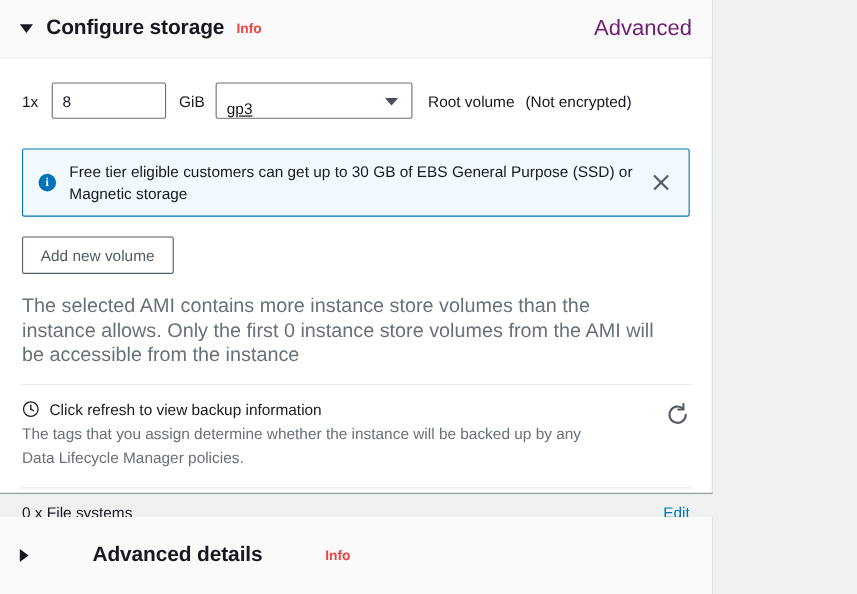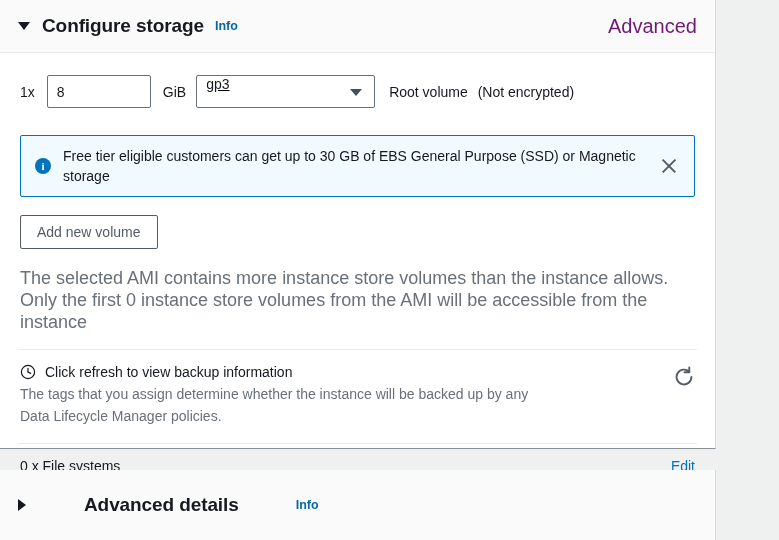--- a/index.html
+++ b/index.html
@@ -14,21 +14,21 @@
     width: 779px;
     height: 540px;
     background: #eff0f0;
     overflow: hidden;
   }
 
   
   .card {
     position: absolute;
     left: 0;
-    width: 716px;
+    width: 648px;
     background: #ffffff;
     border-right: 1px solid #d5dbdb;
     border-bottom: 1px solid #879196;
   }
   #card-storage { top: 0; height: 449px; }
   #card-advanced { top: 470px; height: 70px; border-bottom: none; }
 
   
   .section-header {
     position: relative;
@@ -62,21 +62,21 @@
   }
   .section-title {
     font-size: 19px;
     font-weight: bold;
     color: #16191f;
     letter-spacing: -0.1px;
   }
   .info-link {
     font-size: 12.5px;
     font-weight: bold;
-    color: #0369a1;
+    color: #ef4444;
     margin-left: 11px;
     text-decoration: none;
     cursor: pointer;
   }
   .advanced-link {
     position: absolute;
     right: 18px;
     top: 50%;
     transform: translateY(-50%);
     font-size: 20px;
@@ -114,21 +114,21 @@
     margin: 0 10px 0 12px;
   }
   .vol-select {
     position: relative;
     width: 179px;
     height: 33px;
     border: 1px solid #687078;
     border-radius: 2px;
     background: #ffffff;
     display: flex;
-    align-items: flex-start;
+    align-items: flex-end;
     padding: 0 9px;
     cursor: pointer;
     text-decoration: underline;
   }
   .vol-select .val {
     font-size: 14px;
     color: #16191f;
   }
   .sel-caret {
     position: absolute;

